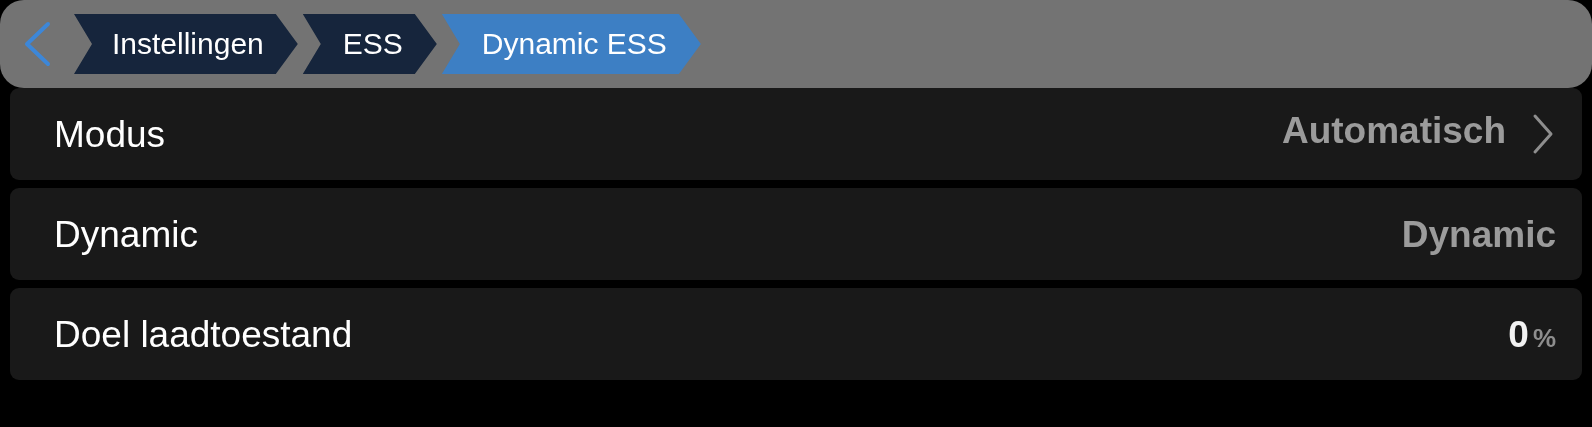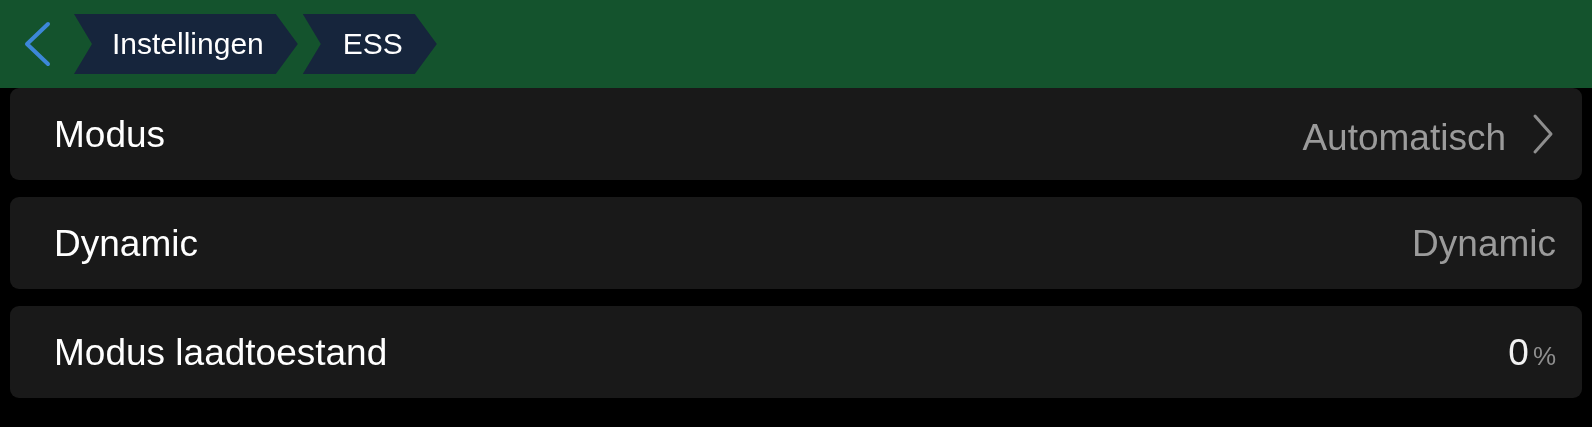--- a/index.html
+++ b/index.html
@@ -15,21 +15,22 @@
     font-family: "Liberation Sans", sans-serif;
     -webkit-font-smoothing: antialiased;
   }
 
   
   .breadcrumb-bar {
     position: relative;
     height: 88px;
     display: flex;
     align-items: center;
-    background: #14532d;
+    background: #737373;
+    border-radius: 24px;
   }
 
   .back-button {
     width: 74px;
     height: 88px;
     display: flex;
     align-items: center;
     justify-content: center;
     flex: 0 0 auto;
   }
@@ -67,21 +68,21 @@
   }
   .crumb-label {
     display: block;
   }
 
   
   .settings-list {
     padding: 0 10px;
     display: flex;
     flex-direction: column;
-    gap: 17px;
+    gap: 8px;
     border-radius: 14px;
   }
 
   .row {
     position: relative;
     height: 92px;
     background: #191919;
     border-radius: 9px;
     display: flex;
     align-items: center;
@@ -92,22 +93,23 @@
   .row-label {
     color: #ffffff;
     font-size: 37px;
     line-height: 1;
     white-space: nowrap;
   }
 
   .row-right {
     margin-left: auto;
     display: flex;
-    align-items: flex-end;
+    align-items: flex-start;
     gap: 18px;
+    font-weight: bold;
   }
 
   .row-value {
     color: #9b9b9b;
     font-size: 37px;
     line-height: 1;
     white-space: nowrap;
   }
 
   .row-value.bright {
@@ -147,20 +149,23 @@
       <polyline points="28,4 7,24 28,44" fill="none" stroke="#3d87d8" stroke-width="4" stroke-linecap="round" stroke-linejoin="round"></polyline>
     </svg>
   </div>
 
   <div class="crumbs">
     <div class="crumb first">
       <span class="crumb-label">Instellingen</span>
     </div>
     <div class="crumb">
       <span class="crumb-label">ESS</span>
+    </div>
+    <div class="crumb active">
+      <span class="crumb-label">Dynamic ESS</span>
     </div>
   </div>
 
 </div>
 
 <div class="settings-list">
 
   <div class="row">
     <span class="row-label">Modus</span>
     <div class="row-right">
@@ -172,21 +177,21 @@
   </div>
 
   <div class="row">
     <span class="row-label">Dynamic</span>
     <div class="row-right">
       <span class="row-value">Dynamic</span>
     </div>
   </div>
 
   <div class="row">
-    <span class="row-label">Modus laadtoestand</span>
+    <span class="row-label">Doel laadtoestand</span>
     <div class="row-right">
       <span class="value-group">
         <span class="row-value bright">0</span>
         <span class="value-unit">%</span>
       </span>
     </div>
   </div>
 
 </div>
 

